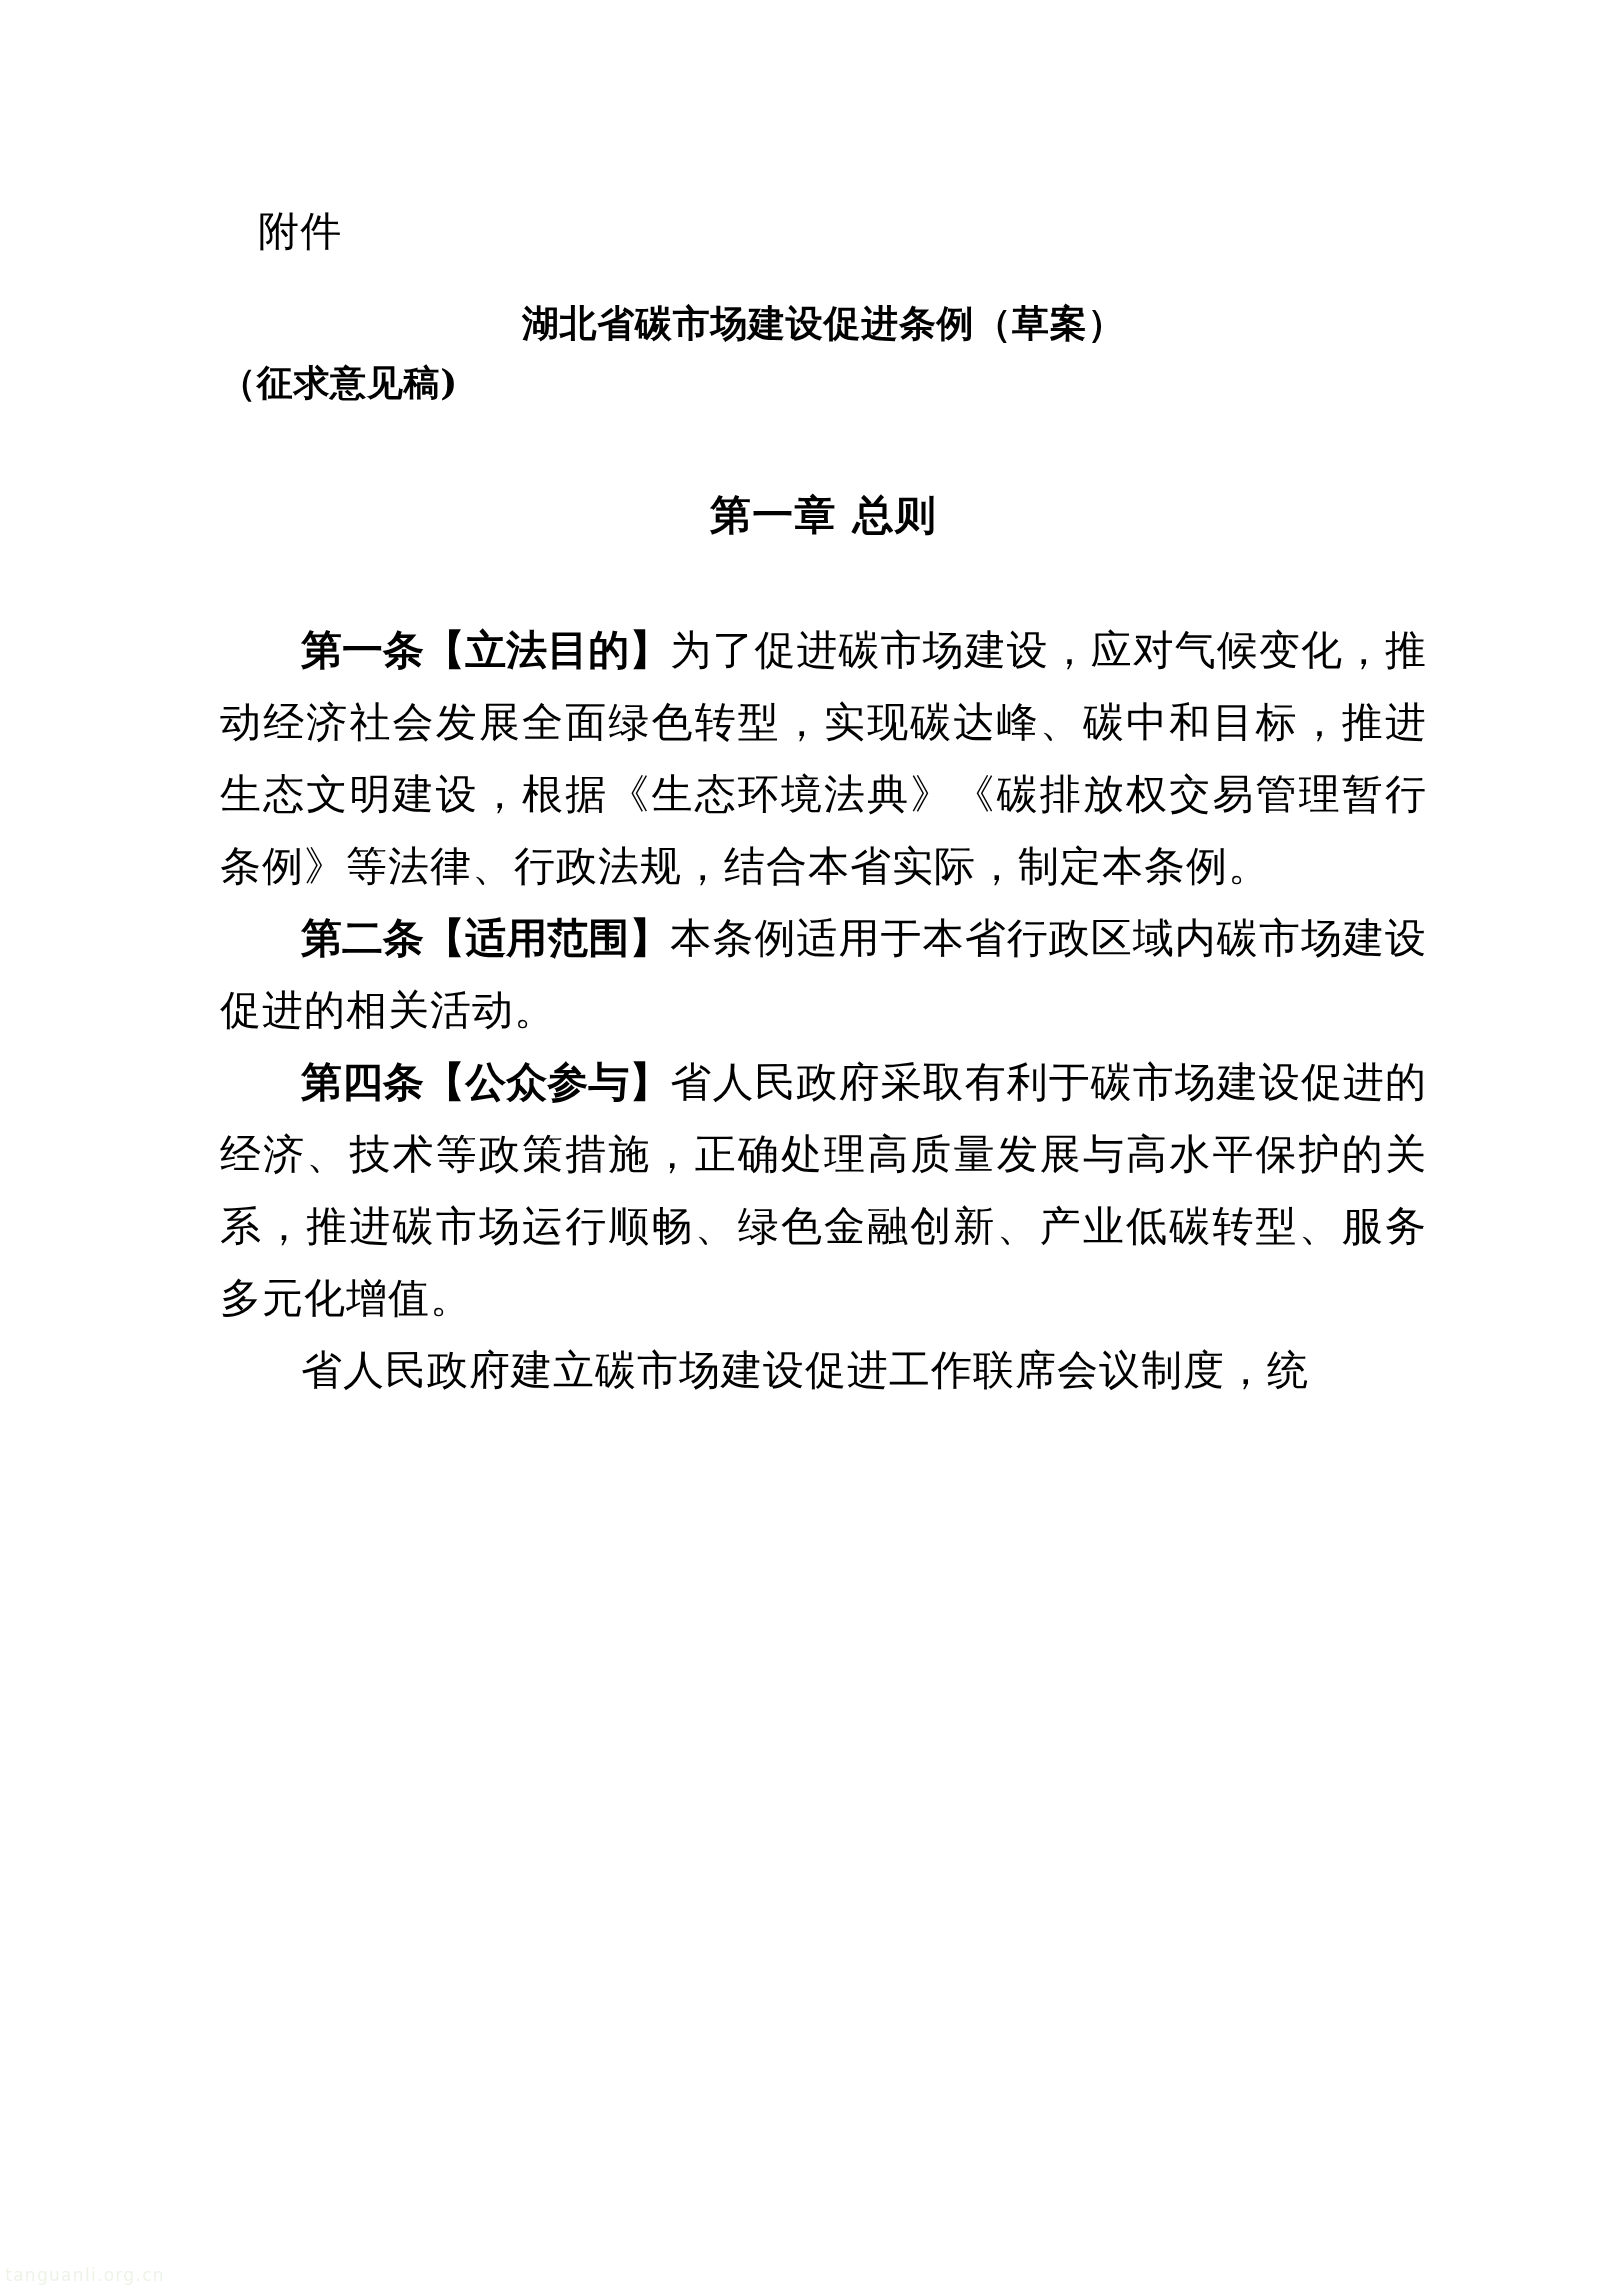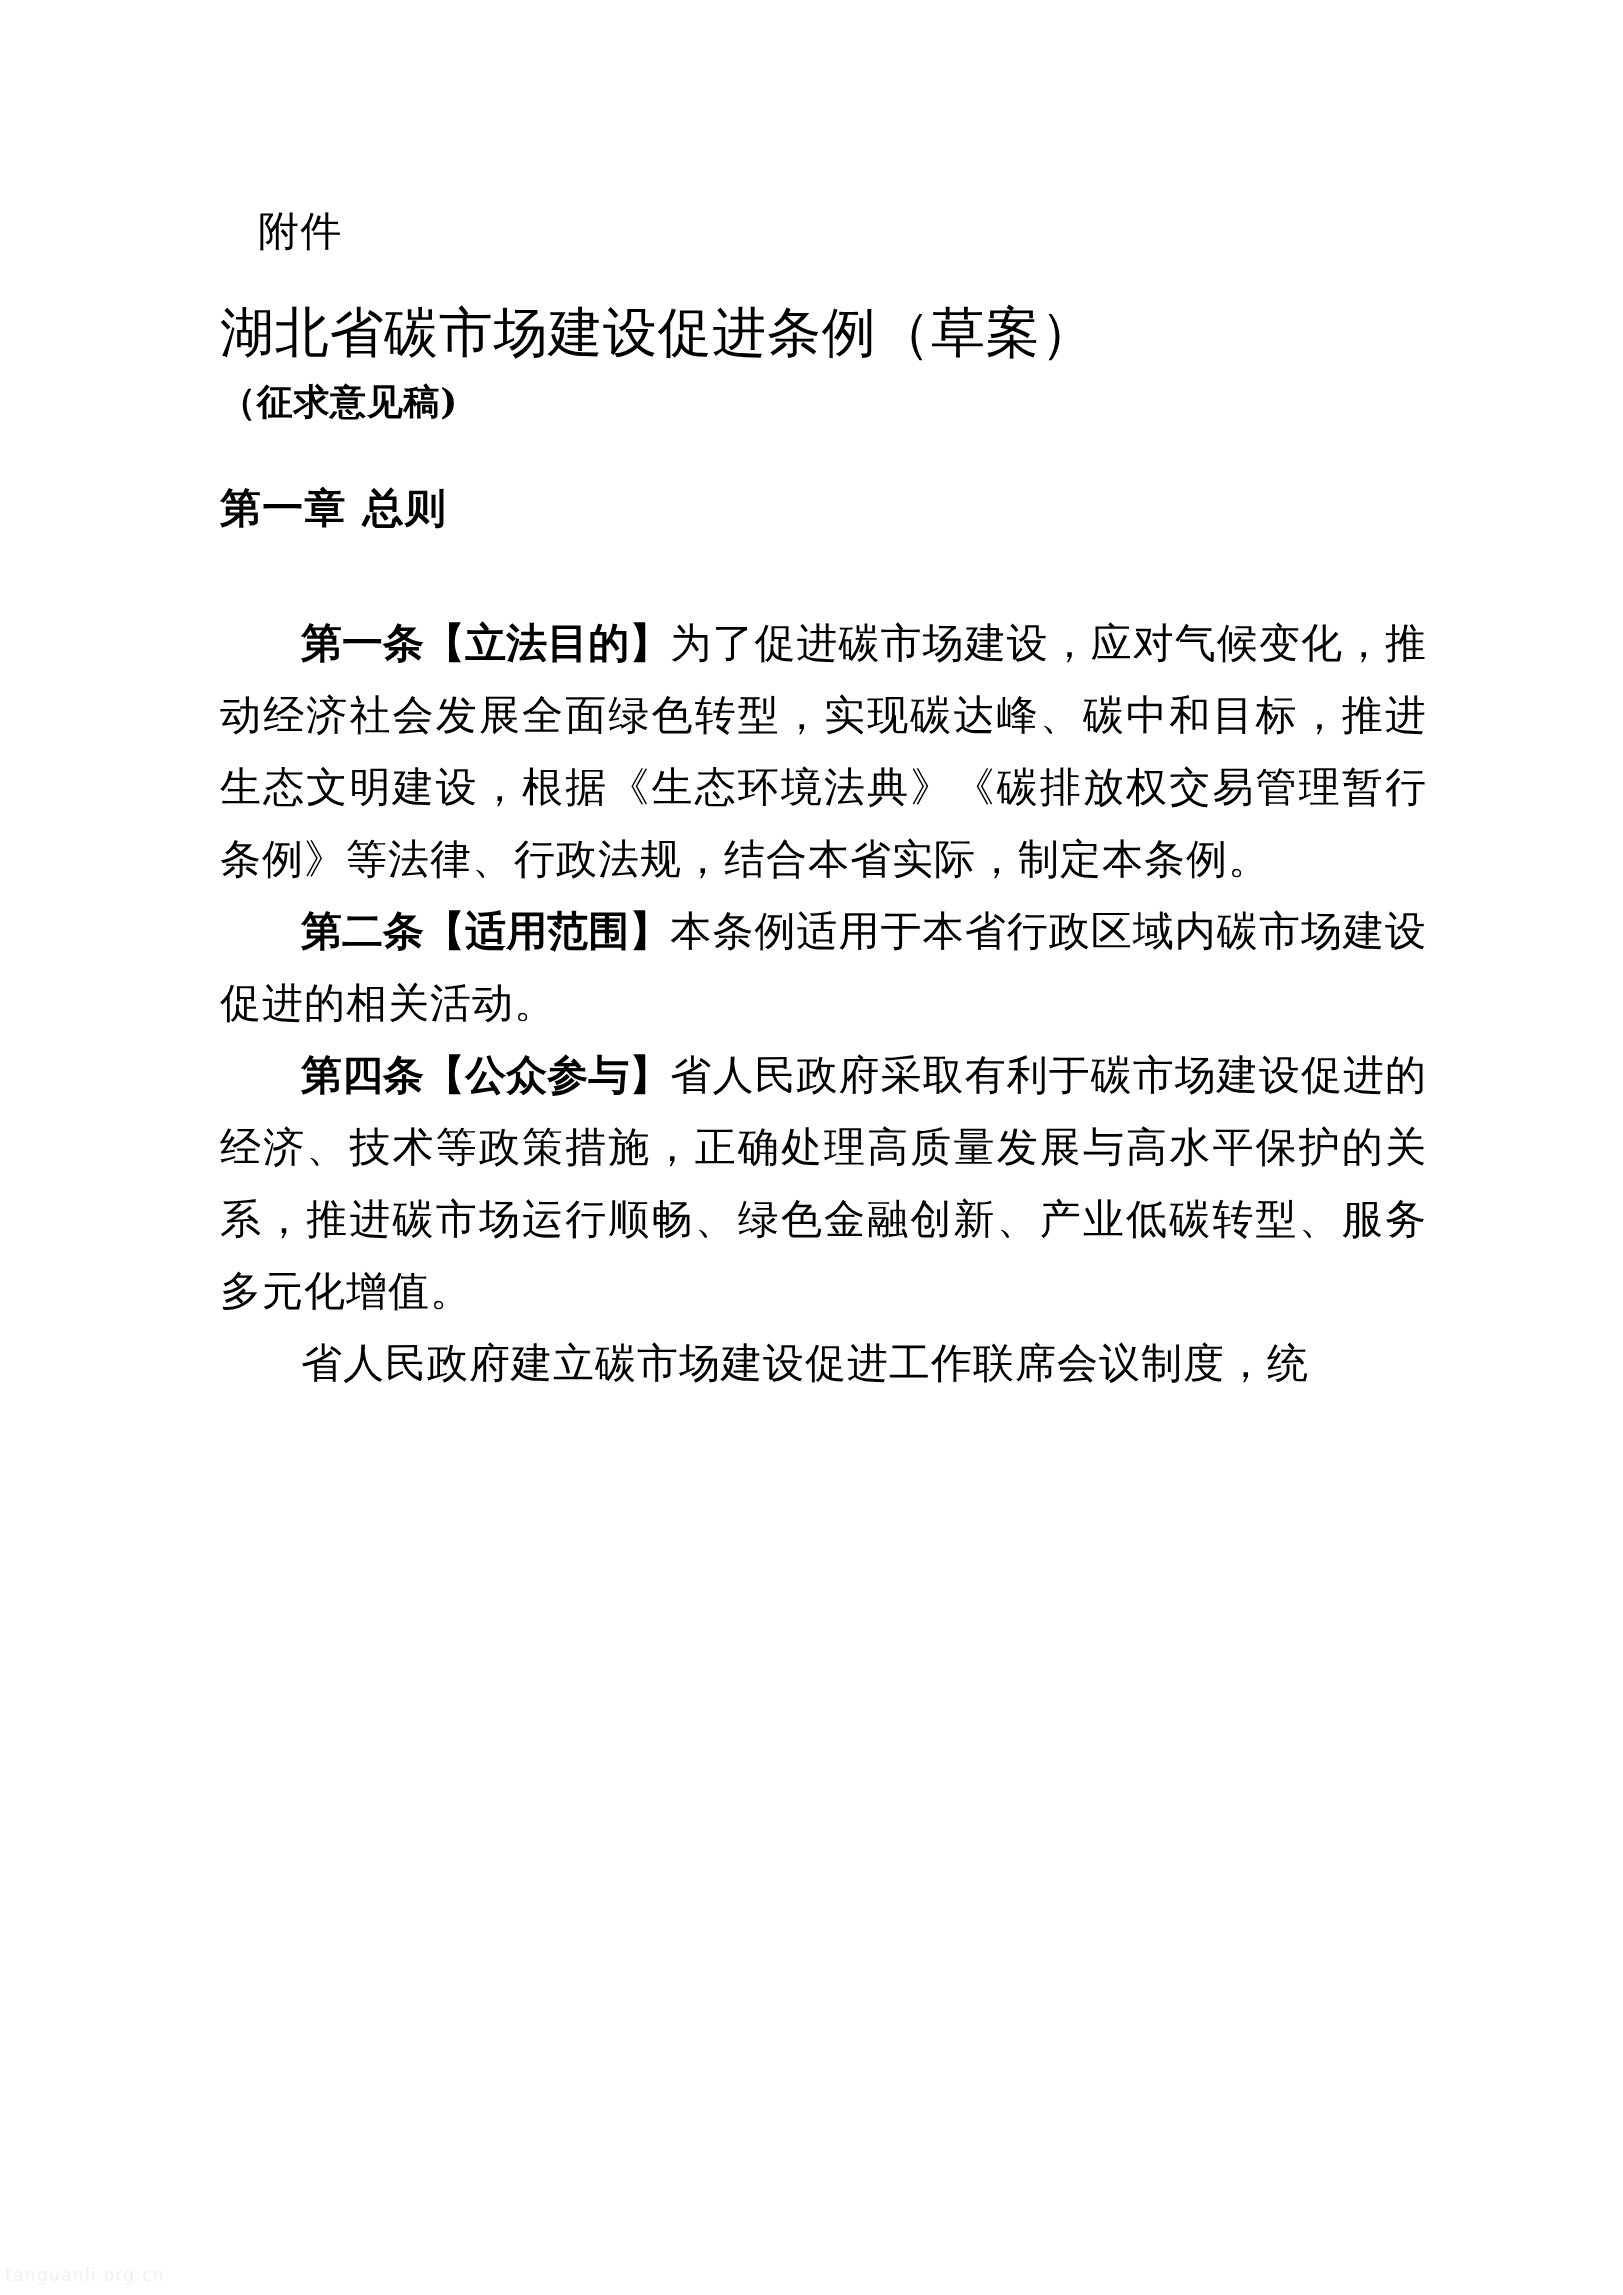--- a/index.html
+++ b/index.html
@@ -34,49 +34,50 @@
     font-size: 41px;
     line-height: 1;
     letter-spacing: 1.3px;
     margin-top: 211px;
     margin-left: 38px;
     white-space: pre;
   }
 
   
   .doc-title {
+    text-align: center;
     font-family: "DejaVu Serif", serif;
-    font-weight: 400;
-    font-size: 54px;
+    font-weight: 700;
+    font-size: 37px;
     line-height: 1.12;
     letter-spacing: 0.7px;
     margin-top: 51px;
     white-space: pre;
   }
 
   .doc-subtitle {
     text-align: left;
     font-family: "DejaVu Serif", serif;
     font-weight: 700;
     font-size: 36px;
     line-height: 1.12;
     letter-spacing: 0.7px;
     margin-top: 18px;
     white-space: pre;
   }
 
   
   .chapter-heading {
-    text-align: left;
+    text-align: center;
     font-family: "DejaVu Sans", sans-serif;
     font-weight: 700;
     font-size: 41px;
     line-height: 1.1;
     letter-spacing: 1.3px;
-    margin-top: 64px;
+    margin-top: 90px;
     white-space: pre;
   }
 
   
   .articles {
     margin-top: 79px;
   }
 
   .article {
     font-family: Liberation Mono, monospace;

